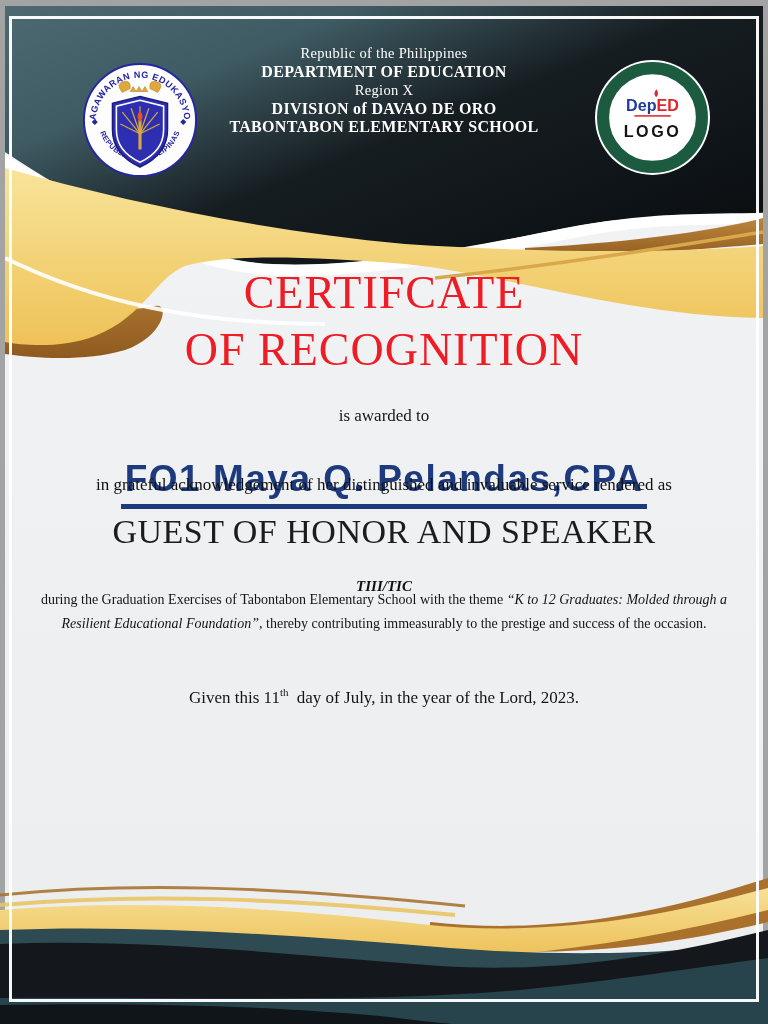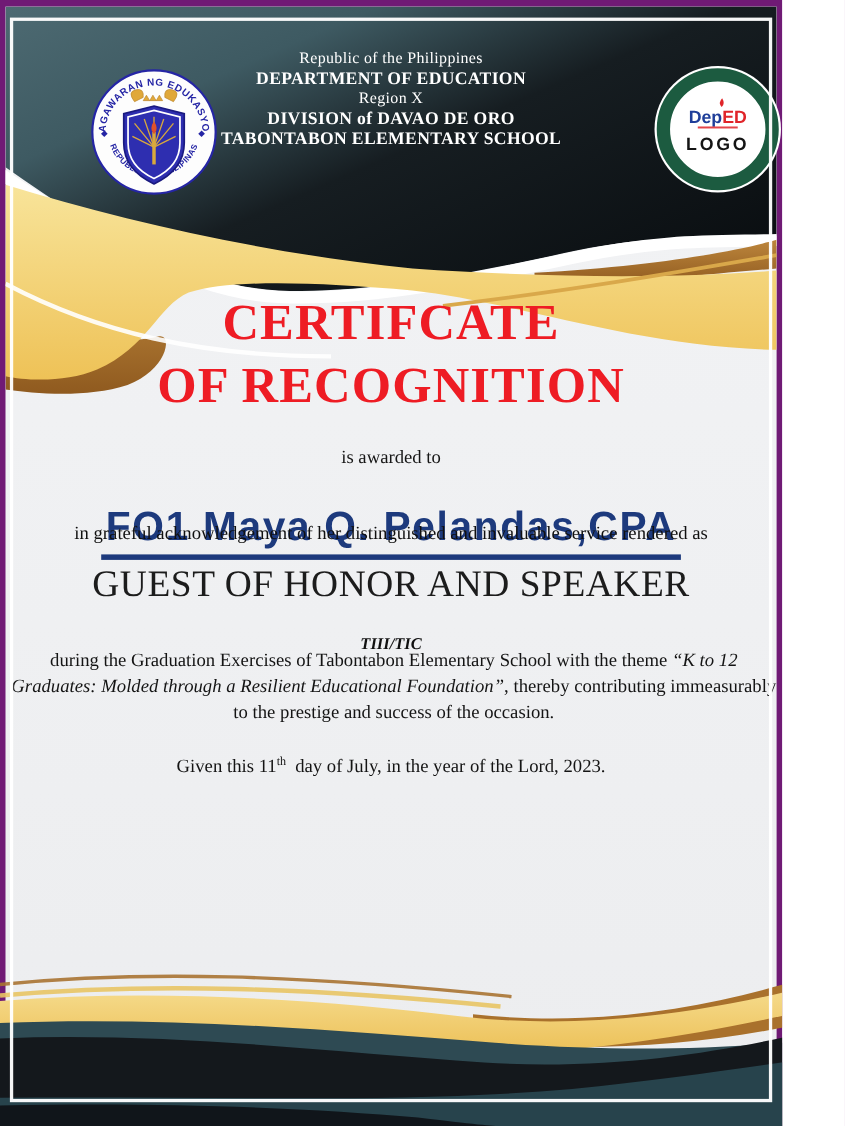--- a/index.html
+++ b/index.html
@@ -1,46 +1,46 @@
 <!DOCTYPE html>
 <html><head>
 <meta charset="utf-8">
 <style>
   html,body{margin:0;padding:0;background:#ffffff;}
-  .page{position:relative;width:711px;height:1024px;background:#701a75;overflow:hidden;
+  .page{position:relative;width:768px;height:1024px;background:#a3a3a3;overflow:hidden;
         font-family:"Liberation Serif",serif;}
   .canvas{position:absolute;left:5px;top:6px;right:5px;bottom:0;
           background:linear-gradient(180deg,#f2f3f5 0%,#eff0f2 55%,#ecedef 100%);}
   svg{display:block;}
   .top-art{position:absolute;left:0;top:0;width:100%;height:400px;z-index:1;pointer-events:none;}
   .bottom-art{position:absolute;left:0;right:0;bottom:0;width:768px;height:272px;z-index:2;pointer-events:none;}
   .inner-border{position:absolute;left:9px;right:9px;top:16px;bottom:22px;
                 border:3px solid rgba(255,255,255,.96);z-index:6;pointer-events:none;}
   .layer{position:absolute;left:0;right:0;text-align:center;z-index:4;}
   
   .hdr{top:38px;color:#ffffff;letter-spacing:.02em;}
   .hdr .h-sm{font-size:14.5px;line-height:18.5px;}
   .hdr .h-bold{font-size:16px;line-height:18.5px;font-weight:bold;}
   .seal{position:absolute;left:76px;top:55px;width:118px;height:118px;z-index:4;}
   .badge{position:absolute;left:589px;top:53px;width:117px;height:117px;z-index:4;}
   
-  .title{top:258px;color:#ee1c24;font-weight:bold;font-size:46px;line-height:57px;letter-spacing:1px;}
+  .title{top:258px;color:#ee1c24;font-weight:normal;font-size:46px;line-height:57px;letter-spacing:1px;}
   .lead-in{top:400px;font-size:17px;color:#161616;}
   
   .recipient-wrap{top:450px;z-index:3;}
   .recipient{display:inline-block;font-family:"Liberation Sans",sans-serif;font-weight:bold;
              font-size:37px;line-height:46px;letter-spacing:1.5px;color:#1d3a7d;
              border-bottom:5px solid #1d3a7d;padding:0 4px 2px;}
   .ack{top:469px;font-size:17px;color:#101010;z-index:5;}
   .role{top:506px;font-size:34px;line-height:40px;color:#1c1c1c;letter-spacing:.5px;}
   .signatory{top:553px;font-size:15px;font-weight:bold;color:#111;}
   .signatory u{text-decoration:underline;text-underline-offset:2px;}
   .sig-title{top:572px;font-size:15px;font-weight:bold;color:#111;z-index:3;font-style:italic;}
   .body-par{top:582px;z-index:4;}
-  .body-par .inner{display:inline-block;width:706px;font-size:17px;line-height:24px;color:#141414;}
+  .body-par .inner{display:inline-block;width:706px;font-size:14px;line-height:24px;color:#141414;}
   .dateline{top:680px;font-size:17px;color:#141414;}
   .dateline sup{font-size:11px;}
   .dateline .post{margin-left:4px;}
 </style>
 </head>
 <body>
 
 <div class="page">
   <div class="canvas">
 

